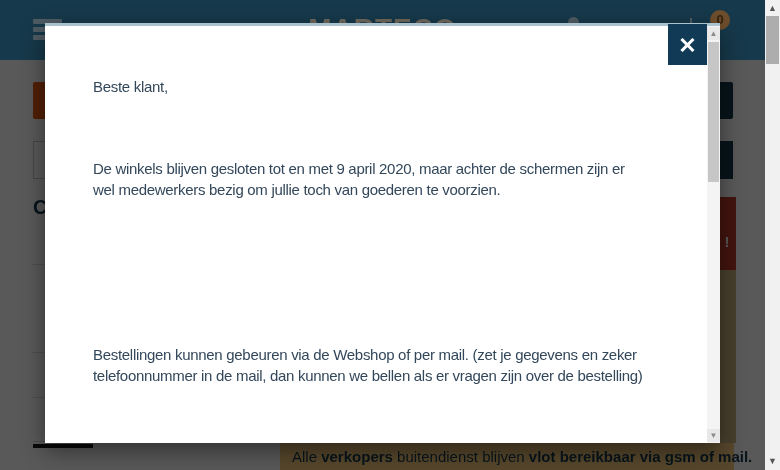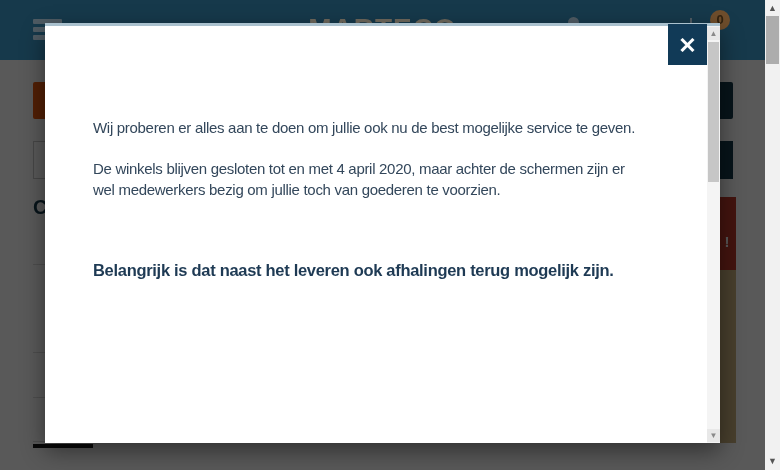--- a/index.html
+++ b/index.html
@@ -109,29 +109,30 @@
   <div class="search-bar"></div>
   <button class="search-button"></button>
   <div class="category-heading">Categorieën</div>
   <div class="sep s1"></div>
   <div class="sep s2"></div>
   <div class="sep s3"></div>
   <div class="sep s4"></div>
   <div class="dark-divider"></div>
   <div class="promo-red">!</div>
   <div class="promo-gold"></div>
+  <div class="bottom-banner"><span>Alle </span><b>verkopers</b><span> buitendienst blijven </span><b>vlot bereikbaar via gsm of mail.</b></div>
 </div>
 
 <div class="overlay"></div>
 
 <div class="modal">
   <button class="modal-close">✕</button>
-  <p class="m-p2">Wij proberen er alles aan te doen om jullie ook nu de best mogelijke service te geven.</p>
-  <p class="m-p3">De winkels blijven gesloten tot en met 4 april 2020, maar achter de schermen zijn er wel medewerkers bezig om jullie toch van goederen te voorzien.</p>
-  <p class="m-p4">Belangrijk is dat naast het leveren ook afhalingen terug mogelijk zijn.</p>
+  <p class="m-p1">Beste klant,</p>
+  <p class="m-p3">De winkels blijven gesloten tot en met 9 april 2020, maar achter de schermen zijn er wel medewerkers bezig om jullie toch van goederen te voorzien.</p>
+  <p class="m-p5">Bestellingen kunnen gebeuren via de Webshop of per mail. (zet je  gegevens en zeker telefoonnummer in de mail, dan kunnen we bellen als er vragen zijn over de bestelling)</p>
   <div class="modal-scrollbar">
     <div class="arrow up">▲</div>
     <div class="thumb"></div>
     <div class="arrow down">▼</div>
   </div>
 </div>
 
 <div class="page-scrollbar">
   <div class="arrow up">▲</div>
   <div class="thumb"></div>

